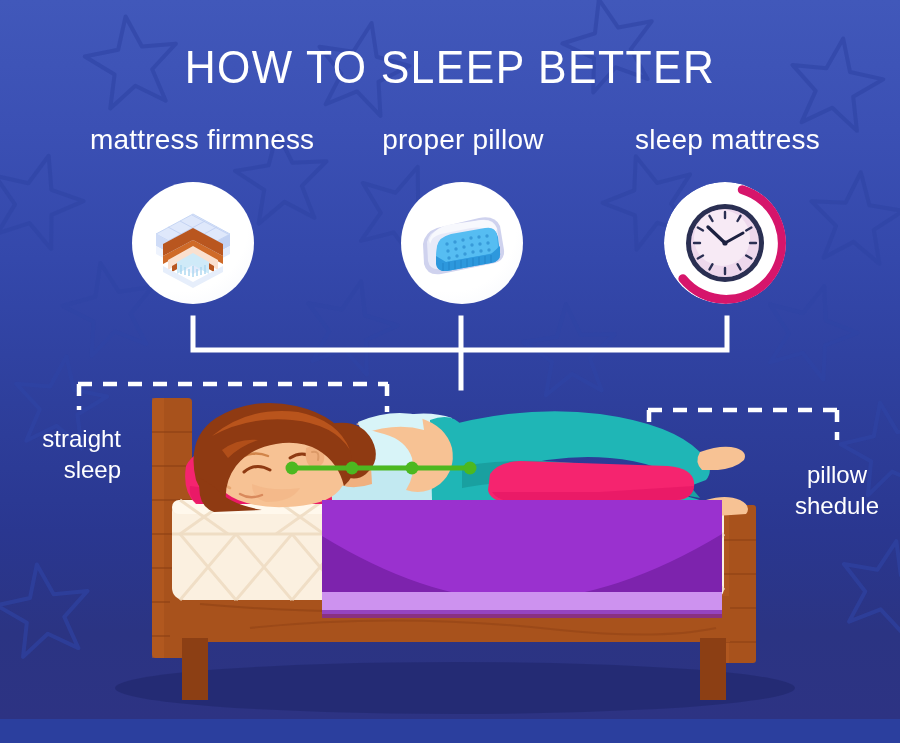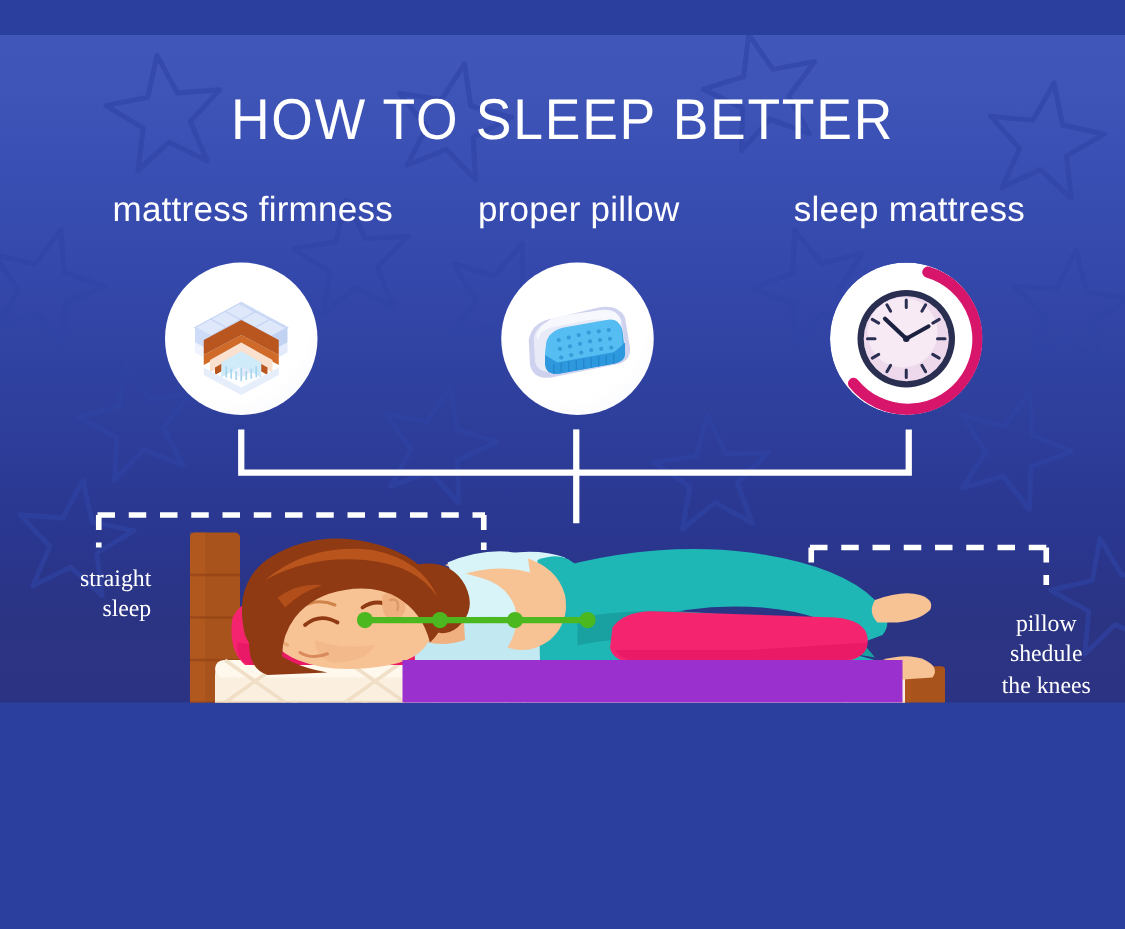--- a/index.html
+++ b/index.html
@@ -2,23 +2,22 @@
 <html><head>
 <meta charset="utf-8">
 <style>
   * { margin:0; padding:0; box-sizing:border-box; }
   html,body { width:900px; height:743px; overflow:hidden; }
   body {
     font-family:"DejaVu Sans", sans-serif;
     background:#2b3f9e;
   }
   #stage {
-    position:relative; width:900px; height:534px; overflow:hidden;
+    position:relative; width:900px; height:719px; overflow:hidden;
     background:linear-gradient(180deg,#4158ba 0%, #3b50b4 18%, #3448ab 36%, #2e3f9c 56%, #2a3790 74%, #2b3483 88%, #2d3383 100%);
-    margin-top:28px;
   }
 
   
   .stars { position:absolute; inset:0; pointer-events:none; }
   .stars svg { position:absolute; }
 
   
   .title {
     position:absolute; left:0; right:0; top:40px;
     text-align:center; color:#ffffff;
@@ -45,21 +44,21 @@
   .ic-1 { left:132px; top:182px; }
   .ic-2 { left:401px; top:182px; }
   .ic-3 { left:664px; top:182px; background:none; }
 
   
   .connectors { position:absolute; inset:0; pointer-events:none; }
 
   
   .side-note {
     position:absolute; color:#ffffff;
-    font-family:Liberation Serif, serif; font-size:19px; font-weight:300;
+    font-family:Liberation Sans, sans-serif; font-size:24px; font-weight:300;
     line-height:1.28;
   }
   .note-left  { left:6px; top:424px; width:115px; text-align:right; }
   .note-right { left:778px; top:460px; width:118px; text-align:center; }
   .side-note div { white-space:nowrap; }
 
   
   .scene { position:absolute; left:0; top:0; width:900px; height:743px; }
 </style>
 </head>
@@ -230,21 +229,20 @@
     </svg>
   </div>
 
   <div class="side-note note-left">
     <div>straight</div>
     <div>sleep</div>
   </div>
   <div class="side-note note-right">
     <div>pillow</div>
     <div>shedule</div>
-    <div>the knees</div>
   </div>
 
   <div class="scene">
     <svg width="900" height="743" viewBox="0 0 900 743">
 
       <ellipse cx="455" cy="688" rx="340" ry="26" fill="#232a72" opacity="0.85"></ellipse>
 
       <rect x="170" y="596" width="560" height="42" fill="#8c3f14"></rect>
 
       <g>

